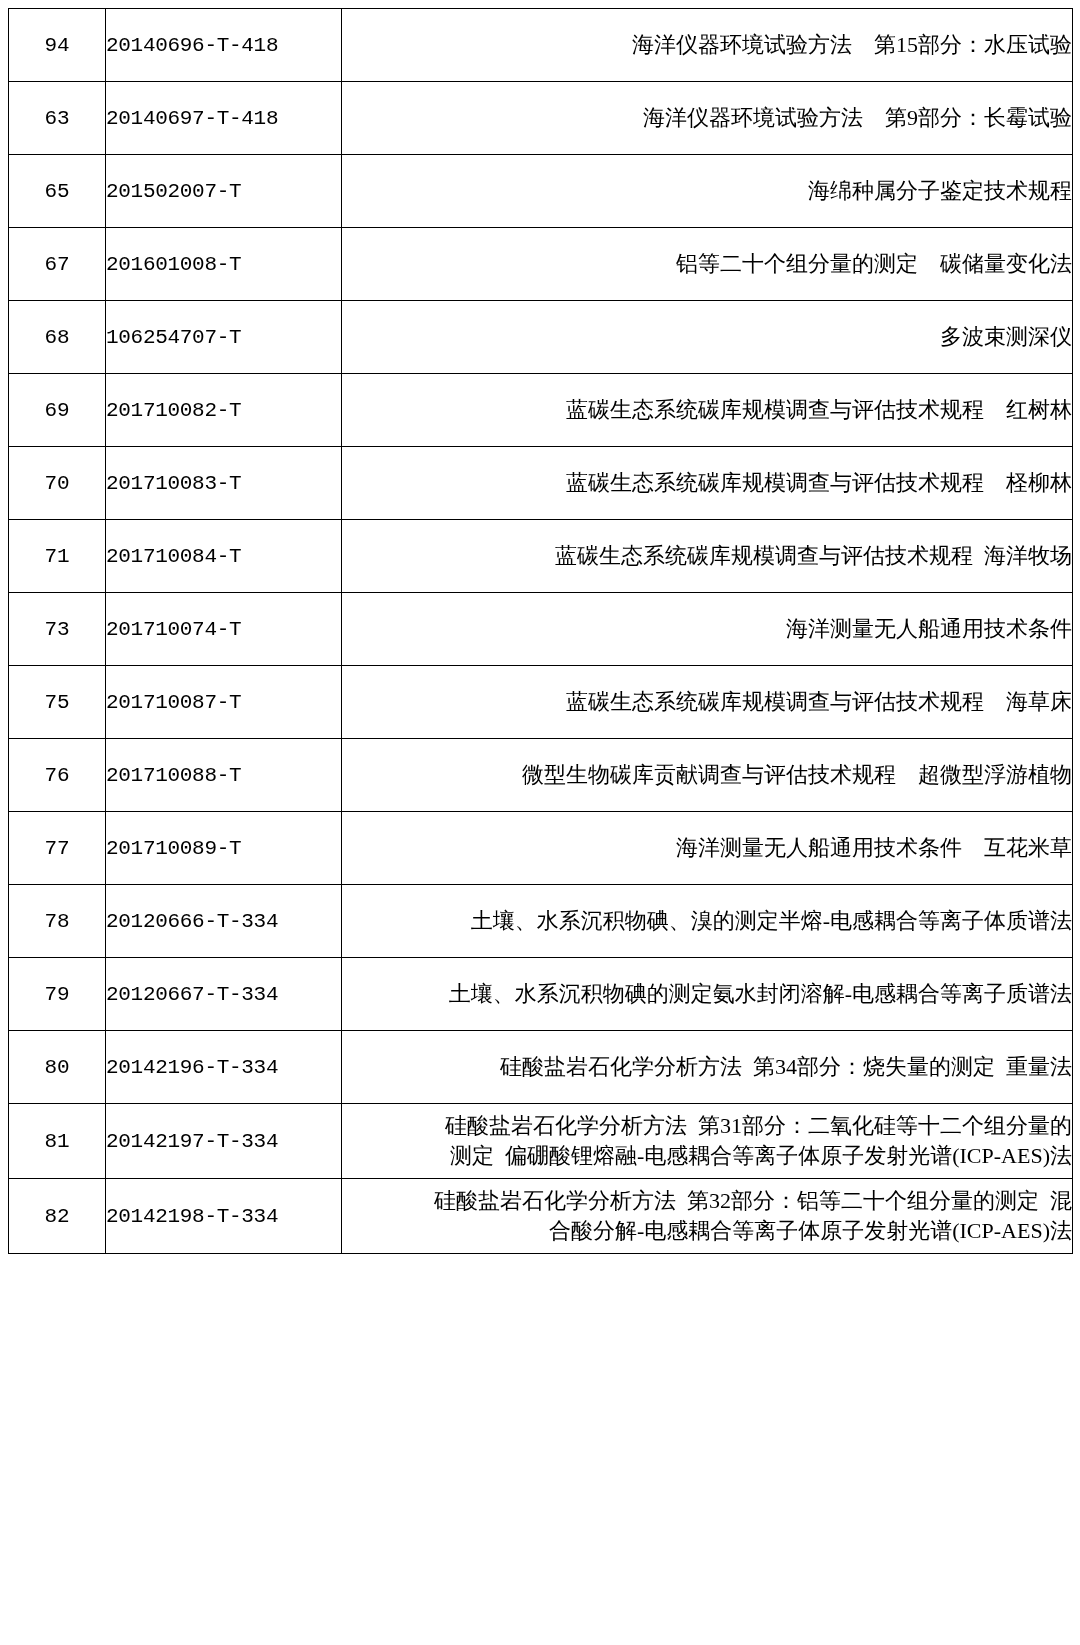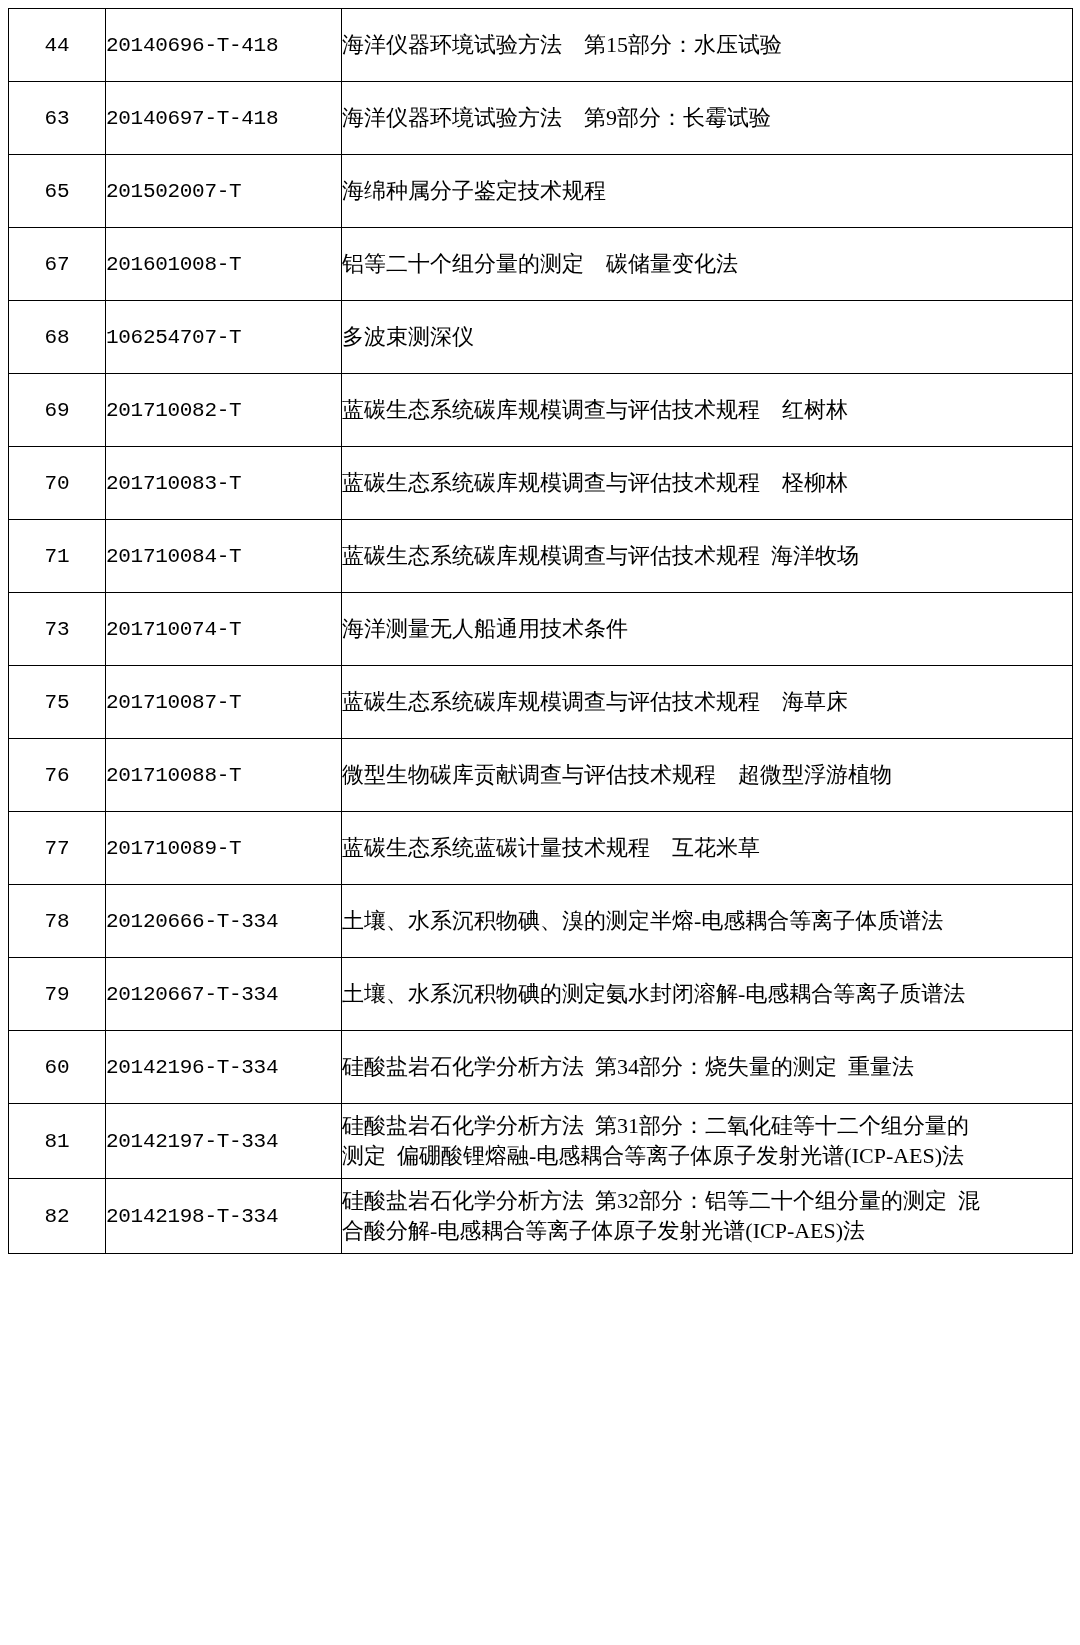--- a/index.html
+++ b/index.html
@@ -55,35 +55,36 @@
     padding-left: 8px;
     padding-right: 6px;
     line-height: 1.35;
   }
   tr.r-std td { height: 72px; }
   tr.r-two td { height: 74px; }
   .title-inner {
     display: block;
     white-space: pre-wrap;
     word-break: break-all;
+    text-align: right;
   }
 </style>
 </head>
 <body>
 
 <div class="page">
   <table class="std-table">
     <colgroup>
       <col class="c-num">
       <col class="c-code">
       <col class="c-title">
     </colgroup>
     <tbody>
       <tr class="r-std">
-        <td class="num">44</td>
+        <td class="num">94</td>
         <td class="code">20140696-T-418</td>
         <td class="title">
             <span class="title-inner">海洋仪器环境试验方法    第15部分：水压试验</span>
           </td>
       </tr>
       <tr class="r-std">
         <td class="num">63</td>
         <td class="code">20140697-T-418</td>
         <td class="title">
             <span class="title-inner">海洋仪器环境试验方法    第9部分：长霉试验</span>
@@ -149,39 +150,39 @@
         <td class="num">76</td>
         <td class="code">201710088-T</td>
         <td class="title">
             <span class="title-inner">微型生物碳库贡献调查与评估技术规程    超微型浮游植物</span>
           </td>
       </tr>
       <tr class="r-std">
         <td class="num">77</td>
         <td class="code">201710089-T</td>
         <td class="title">
-            <span class="title-inner">蓝碳生态系统蓝碳计量技术规程    互花米草</span>
+            <span class="title-inner">海洋测量无人船通用技术条件    互花米草</span>
           </td>
       </tr>
       <tr class="r-std">
         <td class="num">78</td>
         <td class="code">20120666-T-334</td>
         <td class="title">
             <span class="title-inner">土壤、水系沉积物碘、溴的测定半熔-电感耦合等离子体质谱法</span>
           </td>
       </tr>
       <tr class="r-std">
         <td class="num">79</td>
         <td class="code">20120667-T-334</td>
         <td class="title">
             <span class="title-inner">土壤、水系沉积物碘的测定氨水封闭溶解-电感耦合等离子质谱法</span>
           </td>
       </tr>
       <tr class="r-std">
-        <td class="num">60</td>
+        <td class="num">80</td>
         <td class="code">20142196-T-334</td>
         <td class="title">
             <span class="title-inner">硅酸盐岩石化学分析方法  第34部分：烧失量的测定  重量法</span>
           </td>
       </tr>
       <tr class="r-two">
         <td class="num">81</td>
         <td class="code">20142197-T-334</td>
         <td class="title">
             <span class="title-inner">硅酸盐岩石化学分析方法  第31部分：二氧化硅等十二个组分量的

